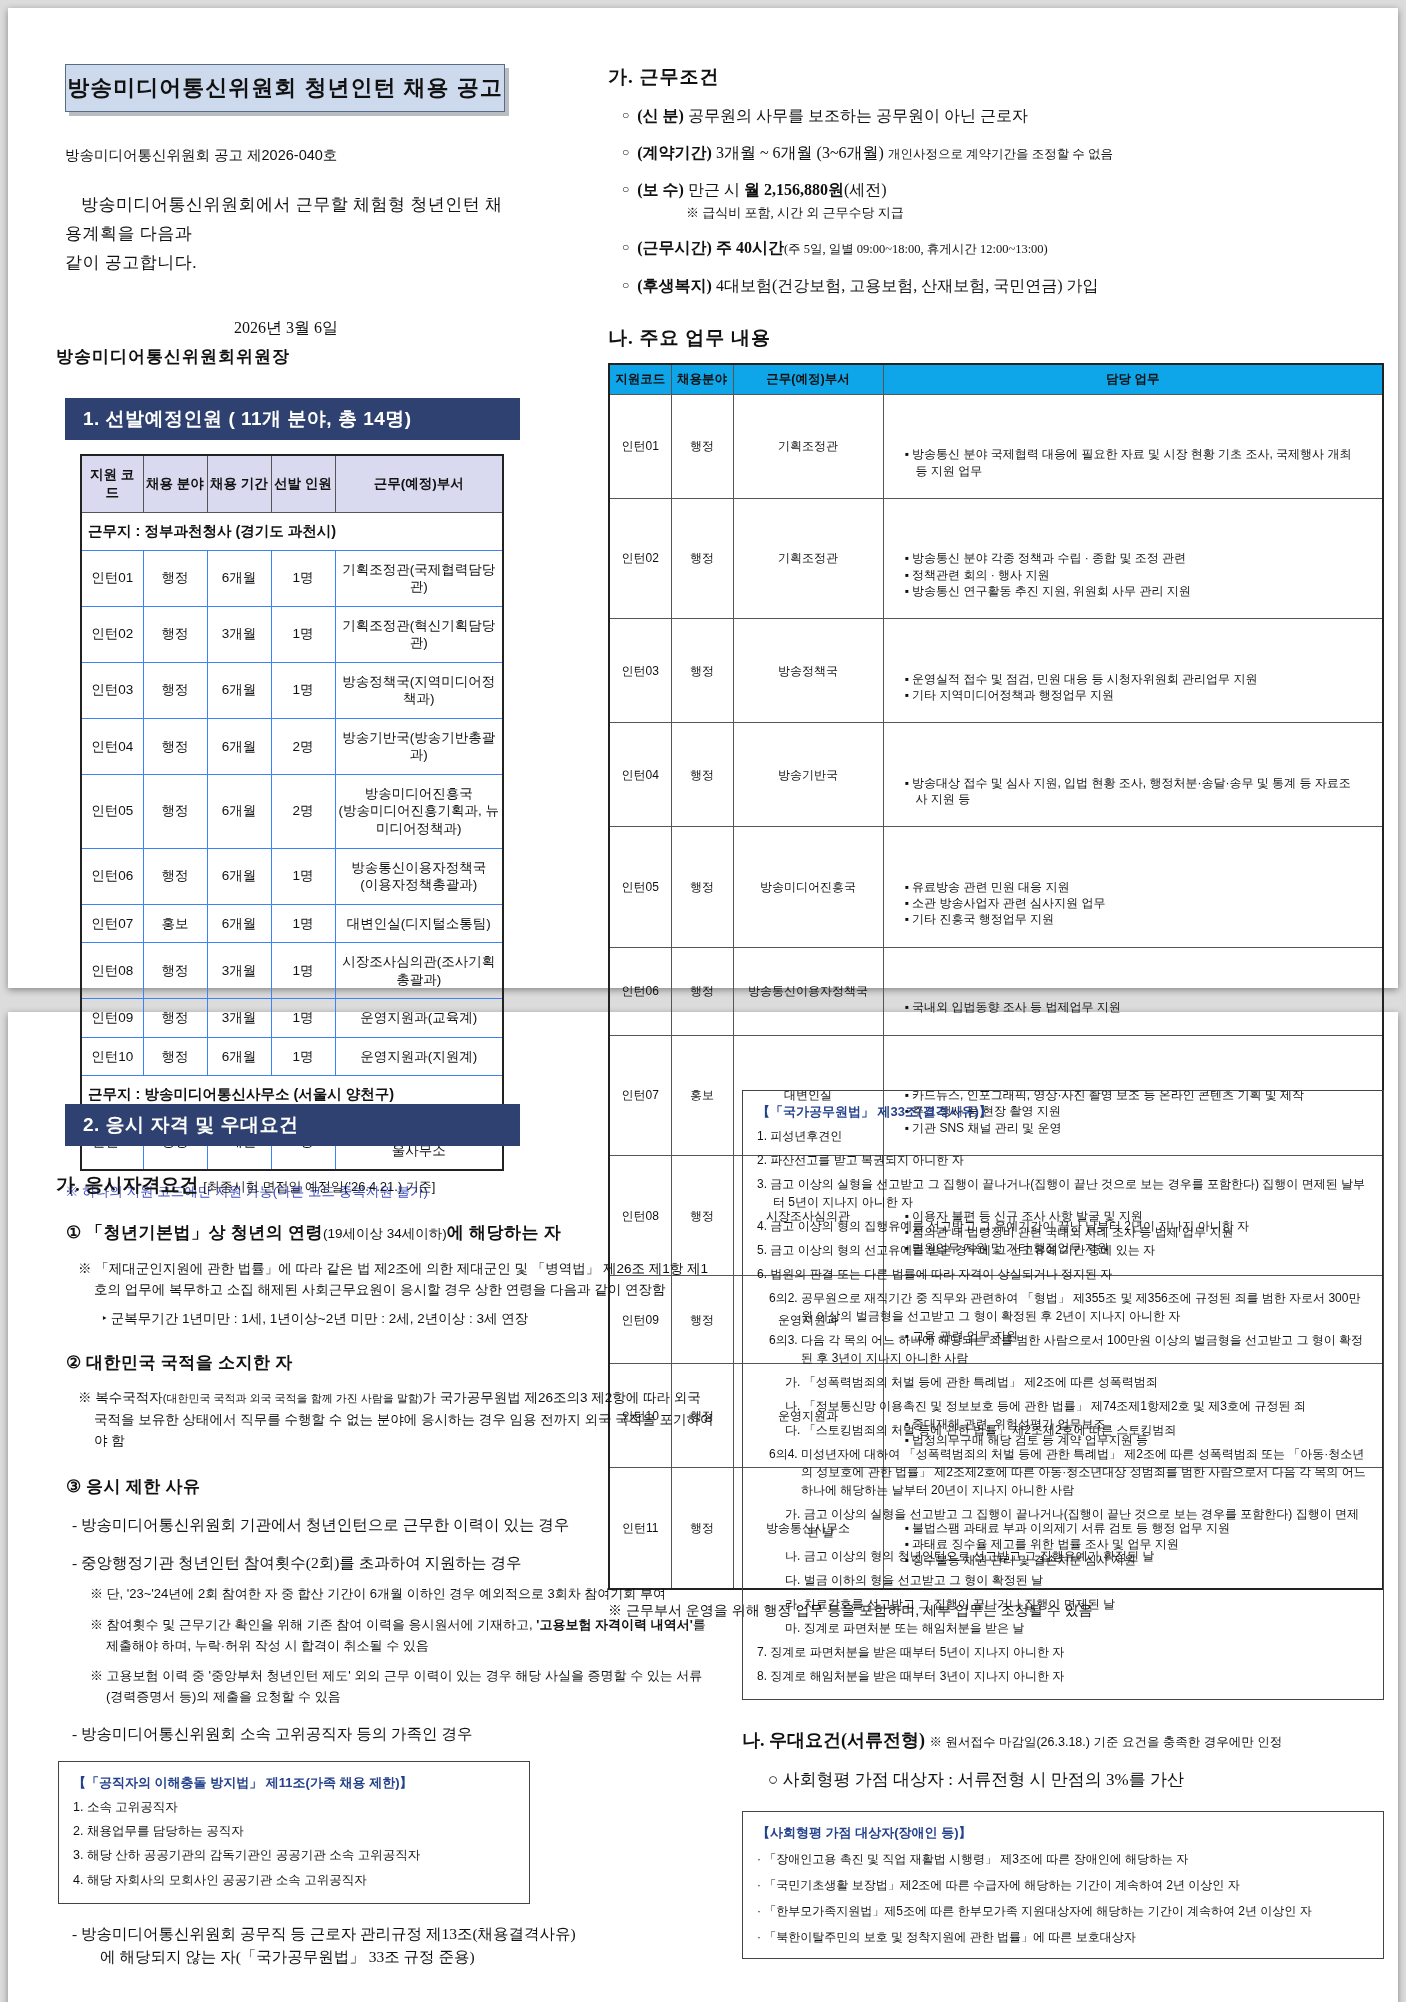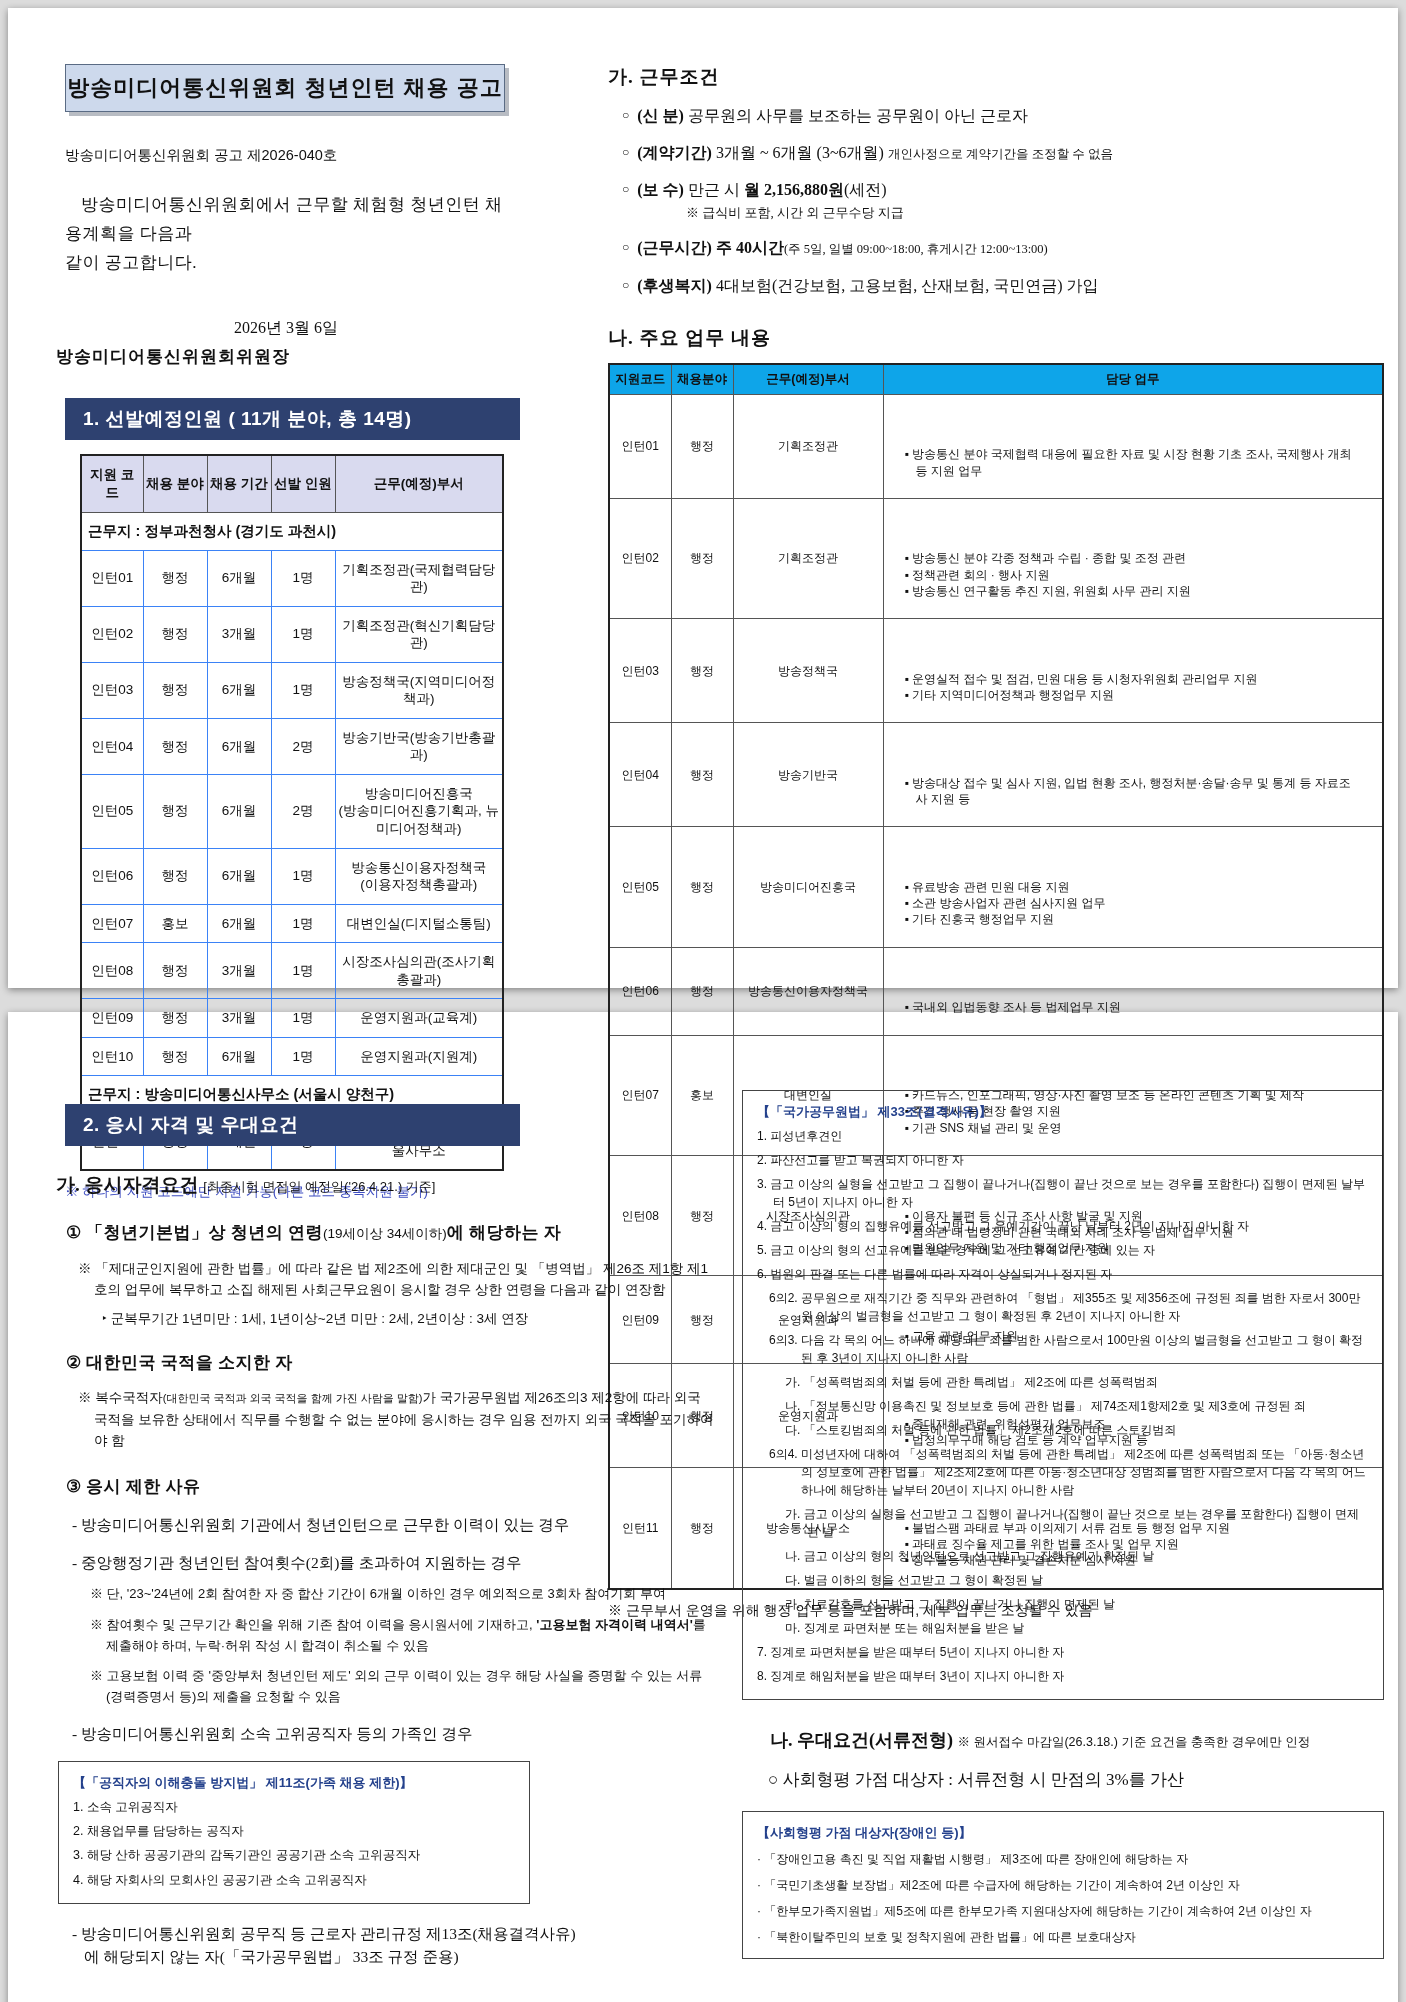--- a/index.html
+++ b/index.html
@@ -54,28 +54,28 @@
   .q-item .small{font-size:13.5px;font-family:"Liberation Sans",sans-serif;}
   .q-note{font-size:13.5px;line-height:1.6;margin:12px 0 0 22px;padding-left:16px;text-indent:-16px;}
   .q-arrow{font-size:13.5px;margin:8px 0 0 46px;}
   .q-dash{font-family:"Liberation Serif",serif;font-size:15.5px;margin:14px 0 0 16px;line-height:1.5;}
   .q-subnote{font-size:13px;line-height:1.6;margin:10px 0 0 34px;padding-left:16px;text-indent:-16px;}
   .law-box{border:1.5px solid #444;padding:10px 14px 14px;margin-top:16px;}
   #page2 .col-left .law-box{width:442px;margin-left:2px;}
   .law-box .box-title{color:#24418c;font-weight:bold;font-size:13px;margin:2px 0 4px;}
   .law-box .box-item{font-size:12.5px;margin-top:6px;line-height:1.45;}
   .final-dash{margin-top:18px;}
-  .final-dash .l2{margin-left:12px;}
+  .final-dash .l2{margin-left:28px;}
 
   
   .law-lines{font-size:12px;line-height:1.5;}
   .law-line{margin-top:6px;padding-left:16px;text-indent:-16px;}
   .law-line[data-lv="1"]{margin-left:12px;padding-left:32px;text-indent:-32px;}
   .law-line[data-lv="2"]{margin-left:28px;padding-left:22px;text-indent:-22px;}
-  .pref-title{margin-top:28px;font-family:"Liberation Serif",serif;font-size:18px;font-weight:bold;margin-left:28px;}
+  .pref-title{margin-top:28px;font-family:"Liberation Serif",serif;font-size:18px;font-weight:bold;}
   .pref-title .bracket{font-family:"Liberation Sans",sans-serif;font-weight:normal;font-size:12.5px;}
   .pref-line{font-family:"Liberation Serif",serif;font-size:17px;margin:16px 0 0 26px;}
   .pref-box{border:1.5px solid #444;padding:10px 14px 12px;margin-top:20px;}
   .pref-box .box-title{color:#24418c;font-weight:bold;font-size:13px;margin:2px 0 4px;}
   .pref-box .box-item{font-size:12px;margin-top:8px;line-height:1.5;padding-left:12px;text-indent:-12px;}
 </style>
 </head>
 <body>
 
 <div class="canvas">

